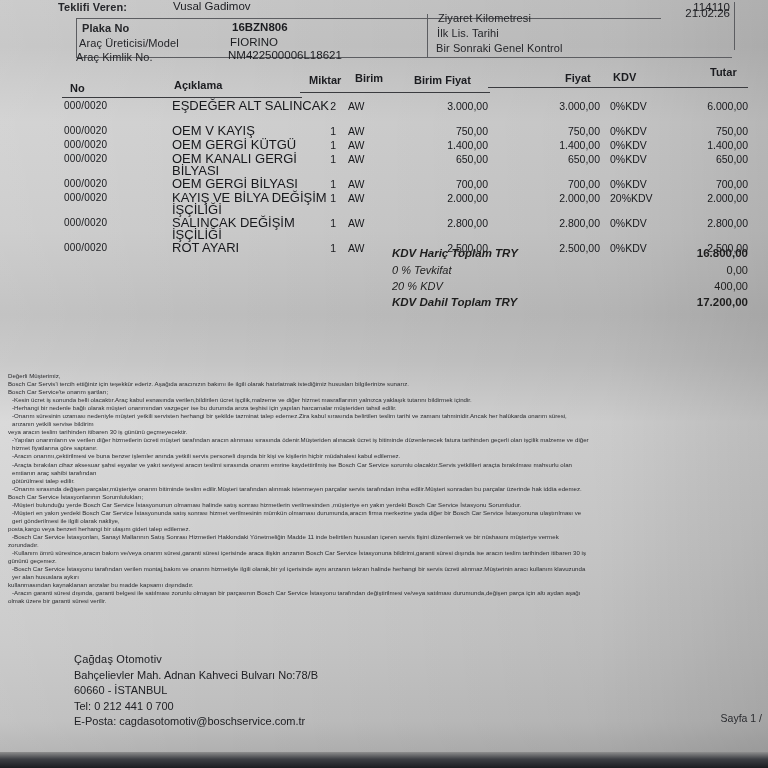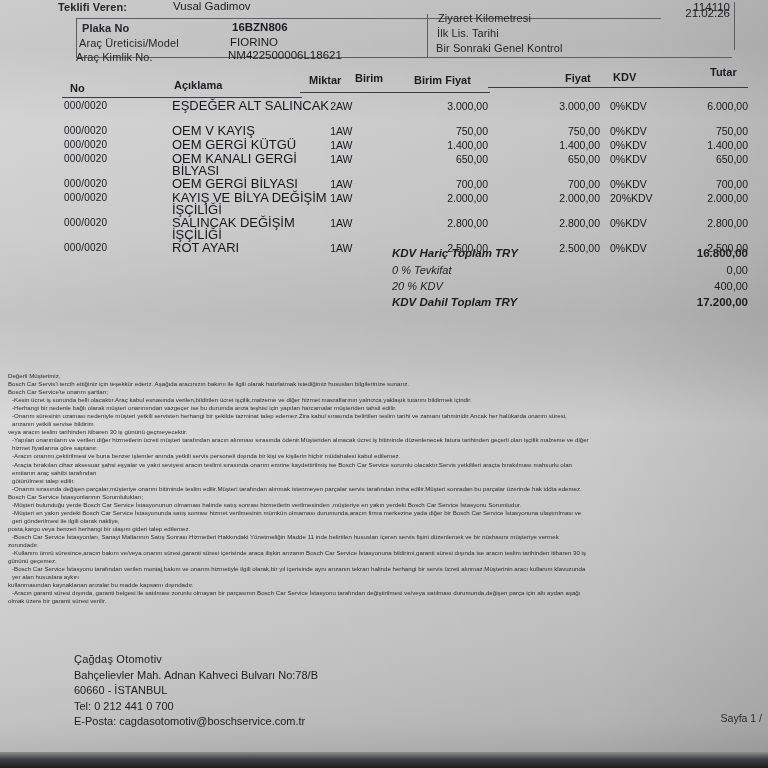--- a/index.html
+++ b/index.html
@@ -40,21 +40,21 @@
 
   
   .tbl{position:absolute;left:0;top:62px;right:0;}
   .th{position:absolute;font-size:11px;font-weight:bold;color:#1b1c20;white-space:nowrap;}
   .rule{position:absolute;height:1.4px;background:#3a3b3f;}
 
   .row{position:absolute;left:0;right:0;font-size:10.5px;color:#17181c;}
   .c-no{position:absolute;left:64px;font-size:10px;letter-spacing:.2px;}
   .c-desc{position:absolute;left:172px;width:160px;font-size:13px;line-height:11.6px;}
   .c-qty{position:absolute;left:310px;width:26px;text-align:right;}
-  .c-unit{position:absolute;left:336px;}
+  .c-unit{position:absolute;left:348px;}
   .c-price{position:absolute;left:392px;width:96px;text-align:right;}
   .c-fiyat{position:absolute;left:528px;width:72px;text-align:right;}
   .c-kdv{position:absolute;left:610px;width:62px;}
   .c-tutar{position:absolute;left:672px;width:76px;text-align:right;}
 
   
   .tot{position:absolute;font-size:11.5px;}
   .tot .t-lbl{position:absolute;left:392px;font-style:italic;}
   .tot .t-val{position:absolute;left:640px;width:108px;text-align:right;}
 

